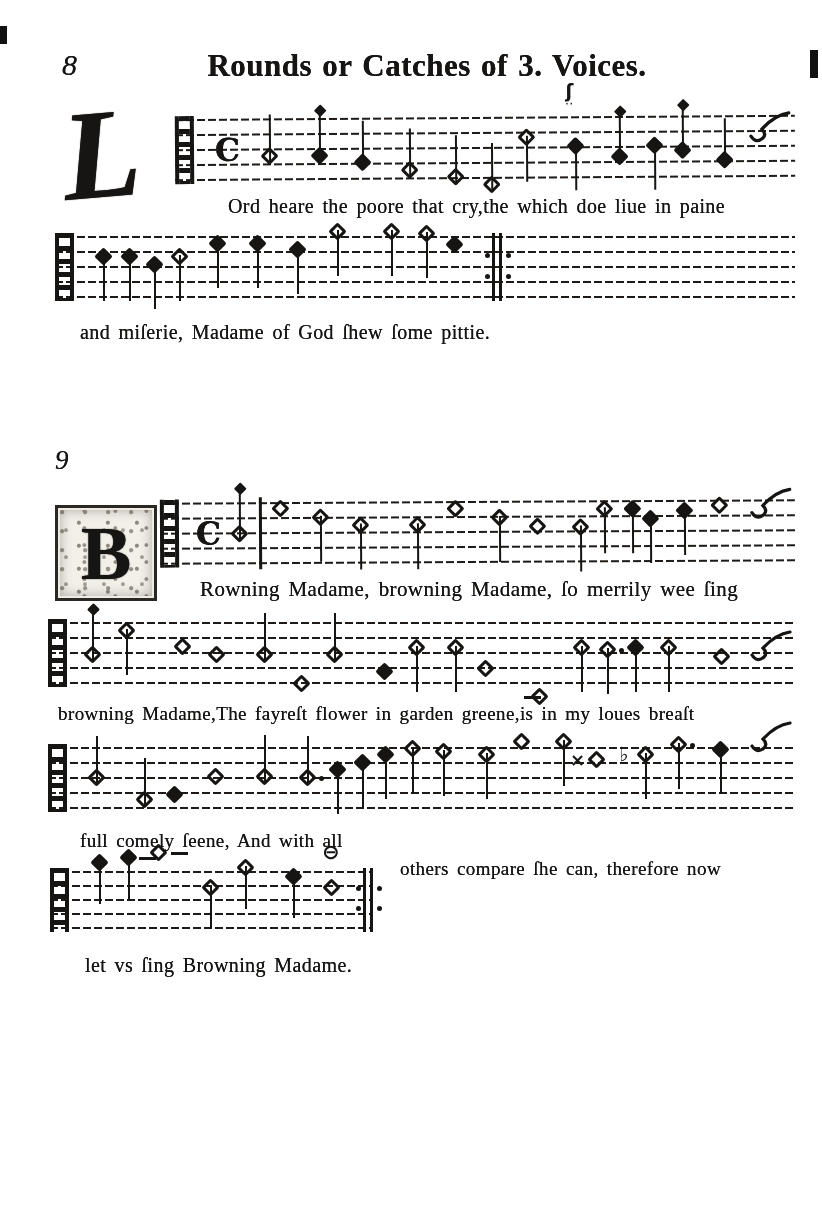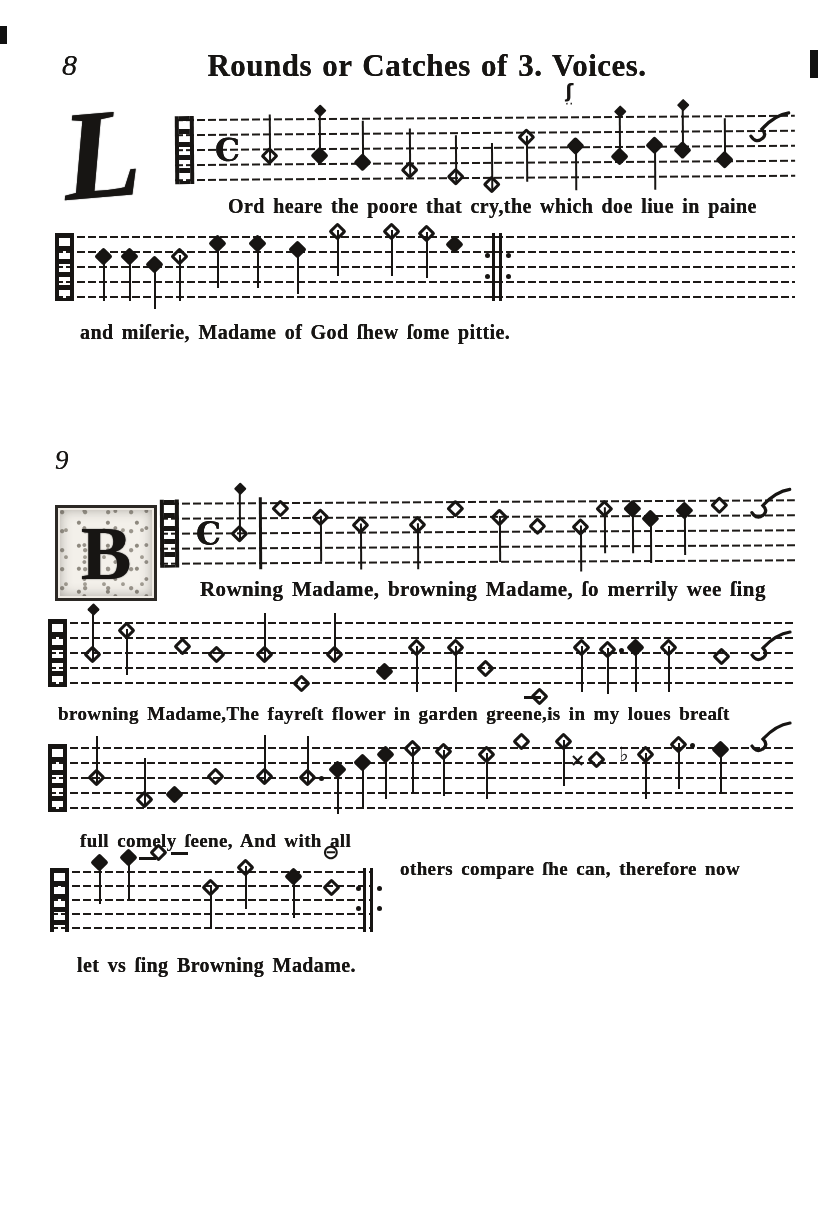--- a/index.html
+++ b/index.html
@@ -17,21 +17,21 @@
       radial-gradient(circle at 18% 22%, #9a958c 1.6px, transparent 2.6px),
       radial-gradient(circle at 72% 64%, #8e897f 1.5px, transparent 2.5px),
       radial-gradient(circle at 42% 82%, #a39e94 1.4px, transparent 2.4px),
       radial-gradient(circle at 85% 18%, #97928a 1.4px, transparent 2.4px),
       #f3f0ea;
     background-size:23px 19px,29px 23px,19px 27px,31px 17px,auto;
     display:flex;align-items:center;justify-content:center;
     box-shadow:inset 0 0 0 2px #efebe4, inset 0 0 14px rgba(40,35,28,.45);
   }
   .initial-b{font-size:76px;font-weight:700;line-height:1;text-shadow:0 0 1.2px #111;}
-  .lyric{font-size:20px;letter-spacing:.4px;word-spacing:3px;white-space:nowrap;text-shadow:0 0 .5px #222;font-weight:bold;}
+  .lyric{font-size:20px;letter-spacing:.4px;word-spacing:3px;white-space:nowrap;text-shadow:0 0 .5px #222;}
   .lyric.small{font-size:19px;}
   .staff{position:absolute;}
   .sline{position:absolute;left:0;right:0;height:2px;
     background:repeating-linear-gradient(90deg,#1d1a17 0 8px,rgba(29,26,23,0) 8px 11px);}
   .clef{position:absolute;box-sizing:border-box;border-left:4px solid #171513;border-right:4px solid #171513;
     background:repeating-linear-gradient(180deg,#171513 0 5px,transparent 5px 13px);}
   .timesig{position:absolute;font-family:"DejaVu Serif",serif;font-weight:600;line-height:1;text-shadow:0 0 .5px #111;}
   .note-head{position:absolute;box-sizing:border-box;transform:rotate(45deg);border-radius:2px;}
   .note-head.hollow{border:3px solid #171513;background:transparent;}
   .note-head.filled{border:2px solid #171513;background:#171513;}
@@ -67,21 +67,21 @@
 <div class="abs lyric" style="left:80px;top:321px;">and miſerie, Madame of God ſhew ſome pittie.</div>
 
 <div class="abs page-number" style="left:55px;top:445px;font-size:27px;">9</div>
 <div class="abs initial-b-box" style="left:55px;top:505px;">
   <span class="initial-b">B</span>
 </div>
 <div class="abs lyric" style="left:200px;top:577px;font-size:21px;">Rowning Madame, browning Madame, ſo merrily wee ſing</div>
 <div class="abs lyric small" style="left:58px;top:703px;">browning Madame,The fayreſt flower in garden greene,is in my loues breaſt</div>
 <div class="abs lyric small" style="left:80px;top:830px;">full comely ſeene, And with all</div>
 <div class="abs lyric small" style="left:400px;top:830px;margin-top:28px;">others compare ſhe can, therefore now</div>
-<div class="abs lyric" style="left:77px;top:954px;">let vs ſing Browning Madame.</div>
+<div class="abs lyric" style="left:85px;top:954px;">let vs ſing Browning Madame.</div>
 
 <div class="abs" style="left:0;top:0;width:822px;height:1219px;">
     <div class="staff" style="left: 175px; top: 118px; width: 620px; height: 60px; transform: rotate(-0.4deg);">
       <div class="sline" style="top: -1px;"></div>
       <div class="sline" style="top: 14px;"></div>
       <div class="sline" style="top: 29px;"></div>
       <div class="sline" style="top: 44px;"></div>
       <div class="sline" style="top: 59px;"></div>
       <div class="clef" style="left: 0px; top: -4px; width: 19px; height: 68px;"></div>
       <div class="timesig" style="left: 40px; top: 13.5px; font-size: 31.5px;">C</div>

